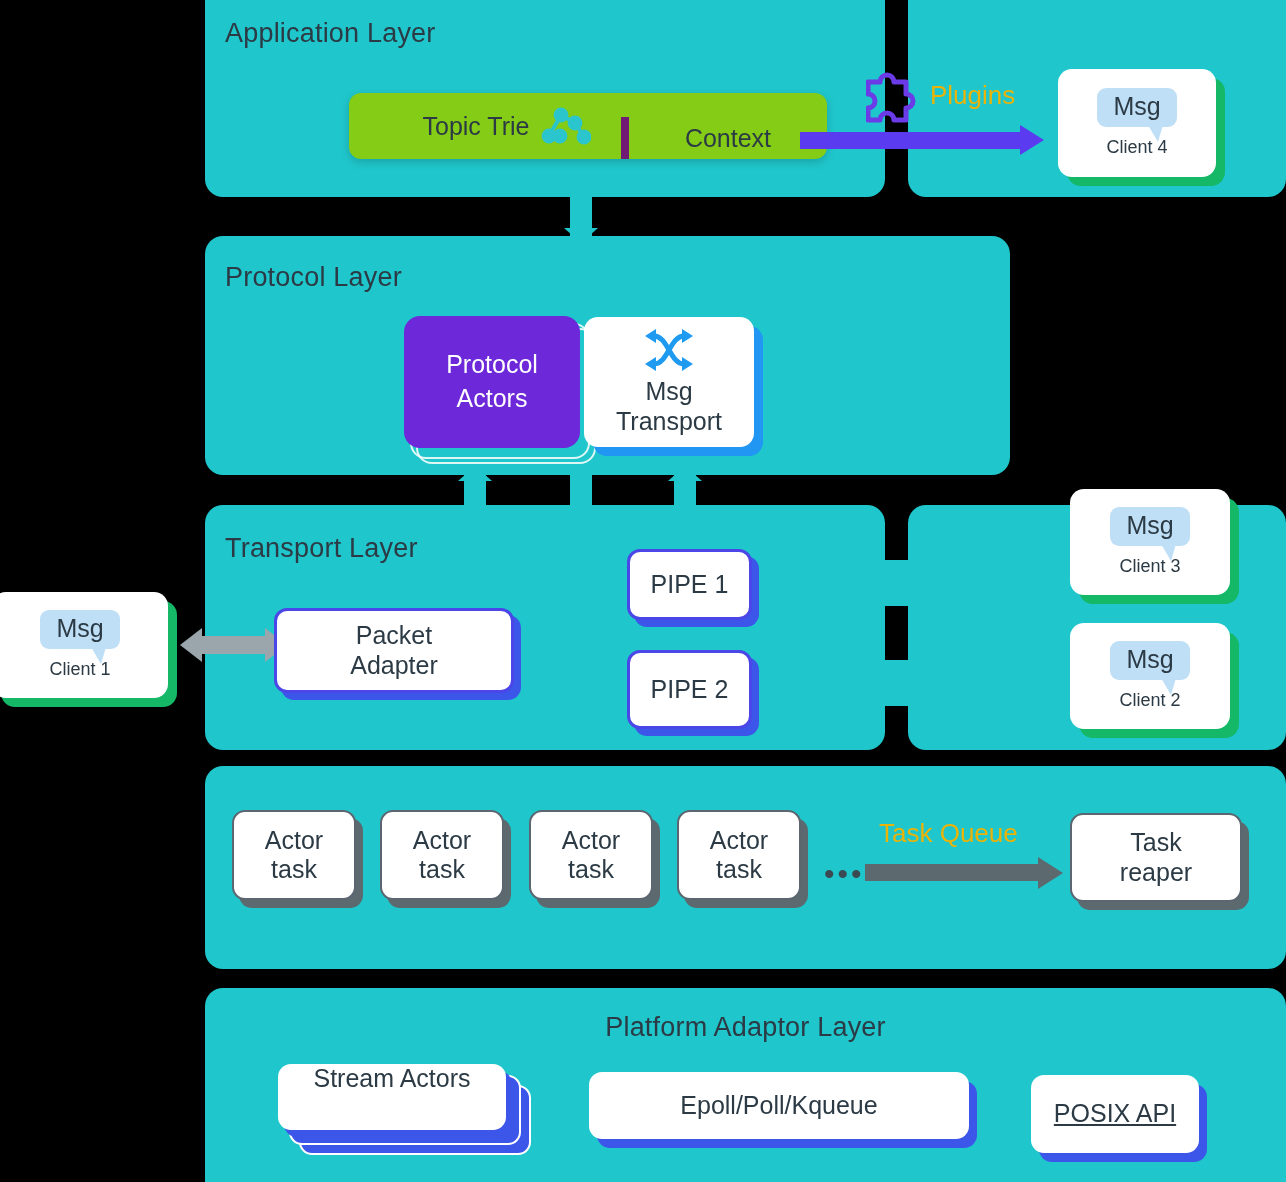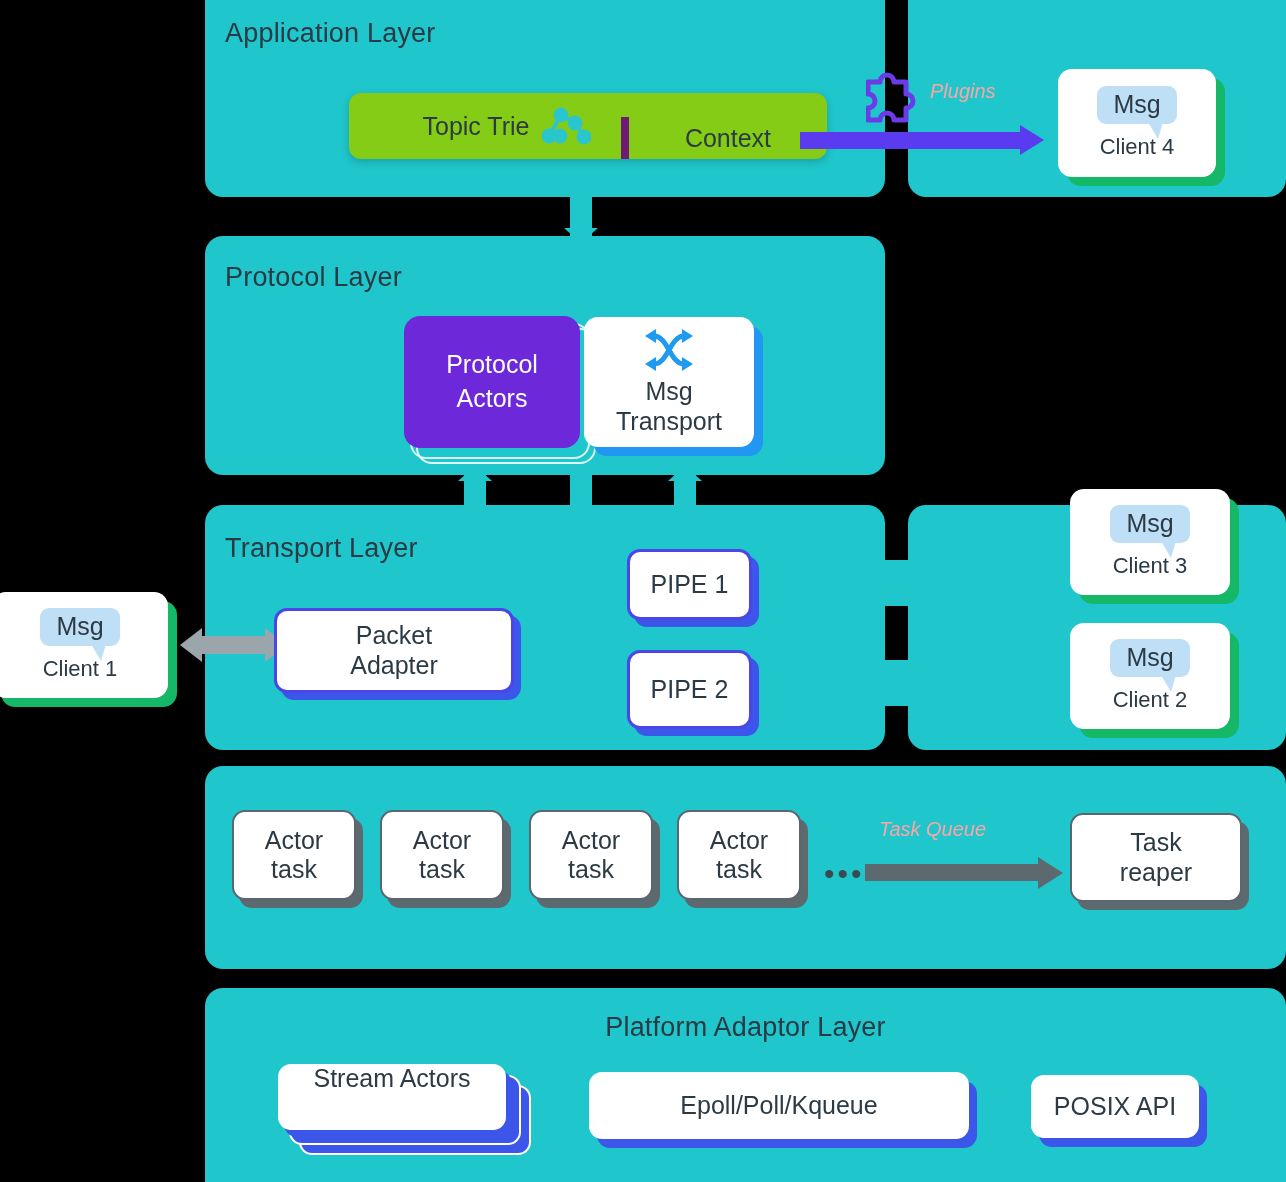--- a/index.html
+++ b/index.html
@@ -46,21 +46,21 @@
   .bubble{
     position:relative;background:#BFDFF6;border-radius:9px;
     font-size:25px;color:#2b3a44;padding:4px 16px 6px 16px;
     line-height:1.15;
   }
   .bubble:after{
     content:"";position:absolute;right:14px;bottom:-15px;
     border-left:10px solid transparent;border-right:5px solid transparent;
     border-top:17px solid #BFDFF6;
   }
-  .client-name{font-size:22px;color:#2b3a44;margin-top:10px;}
+  .client-name{font-size:18px;color:#2b3a44;margin-top:10px;}
 
   
   .bcard{
     position:absolute;background:#fff;border:3px solid #4A46E8;
     border-radius:13px;box-shadow:7px 7px 0 0 #3B56E8;
     display:flex;align-items:center;justify-content:center;
     text-align:center;font-size:25px;color:#2b3a44;line-height:1.18;
     box-sizing:border-box;
   }
   .bcard.noborder{border:none;box-shadow:8px 9px 0 0 #3B56E8;}
@@ -92,21 +92,21 @@
   .gcard{
     position:absolute;background:#fff;border:2px solid #5b6670;border-radius:13px;
     box-shadow:7px 8px 0 0 #5C6A70;
     display:flex;align-items:center;justify-content:center;text-align:center;
     font-size:25px;color:#2b3a44;line-height:1.18;box-sizing:border-box;
   }
 
   
   .arrow-line{position:absolute;}
   .arrow-head{position:absolute;width:0;height:0;}
-  .label{position:absolute;font-size:20px;color:#fca5a5;white-space:nowrap;font-style:italic;}
+  .label{position:absolute;font-size:26px;color:#eab308;white-space:nowrap;}
   .dots{position:absolute;font-size:30px;color:#3b4a52;letter-spacing:3px;}
 
   .icon{display:inline-block;line-height:0;}
 </style>
 </head>
 <body>
 
 <div id="stage">
 
   <div class="panel" style="left:205px;top:0px;width:680px;height:197px;border-top-left-radius:0;border-top-right-radius:0;">
@@ -150,21 +150,21 @@
   <div class="arrow-head" style="left:1020px;top:125px;border-top:15px solid transparent;border-bottom:15px solid transparent;border-left:24px solid #5B3BEF;"></div>
 
   <div class="client" style="left:1058px;top:69px;width:158px;height:108px;">
     <div class="bubble">Msg</div>
     <div class="client-name">Client 4</div>
   </div>
 
   <div class="conn" style="left:570px;top:197px;width:22px;height:40px;"></div>
   <div class="conn-arrow" style="left:564px;top:228px;"></div>
 
-  <div class="panel" style="left:205px;top:236px;width:680px;height:239px;">
+  <div class="panel" style="left:205px;top:236px;width:760px;height:239px;padding-left:45px;">
     <div class="layer-title" style="left:20px;top:26px;">Protocol Layer</div>
   </div>
 
   <div class="stackwrap" style="left:404px;top:316px;width:200px;height:150px;">
     <div class="stack-l" style="left:12px;top:12px;width:176px;height:132px;"></div>
     <div class="stack-l" style="left:6px;top:7px;width:176px;height:132px;"></div>
     <div class="stack-front" style="left:0px;top:0px;width:176px;height:132px;">
       <span>Protocol</span>
       <span>Actors</span>
     </div>
@@ -273,17 +273,17 @@
     <div class="sa-l" style="left:11px;top:11px;width:228px;height:66px;"></div>
     <div class="sa-front" style="left:0px;top:0px;width:228px;height:66px;box-shadow:6px 7px 0 0 #3B56E8;">
       <span>Stream Actors</span>
     </div>
   </div>
 
   <div class="bcard noborder" style="left:589px;top:1072px;width:380px;height:67px;">
     <span>Epoll/Poll/Kqueue</span>
   </div>
 
-  <div class="bcard noborder" style="left:1031px;top:1075px;width:168px;height:63px;">
+  <div class="bcard noborder" style="left:1031px;top:1075px;width:168px;height:78px;text-decoration:underline;">
     <span>POSIX API</span>
   </div>
 
 </div>
 
 </body></html>

